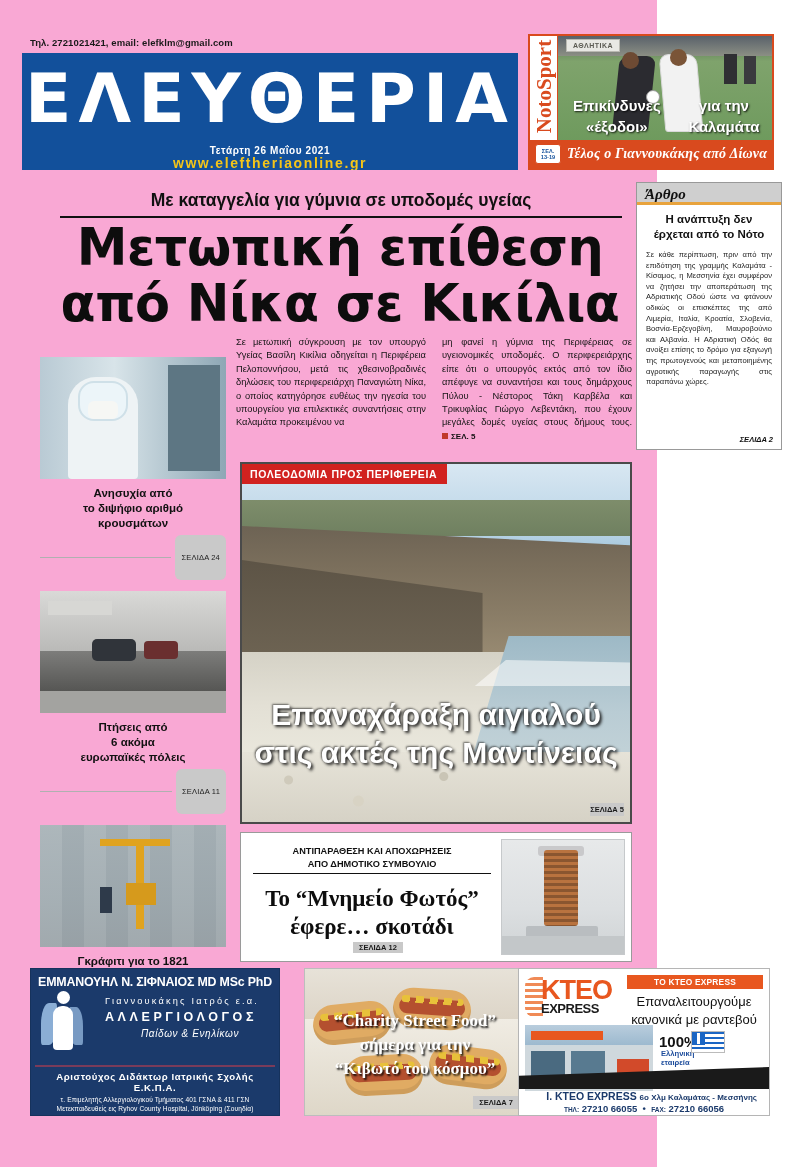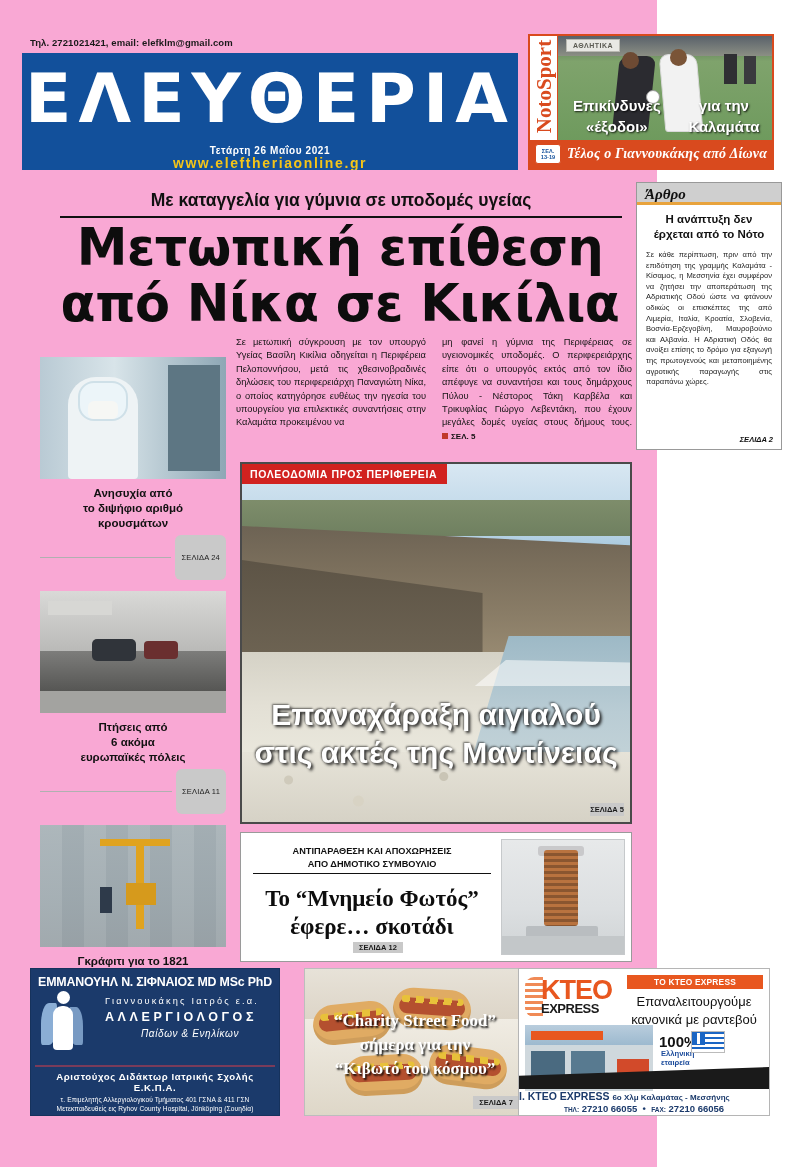--- a/index.html
+++ b/index.html
@@ -380,21 +380,21 @@
     background: linear-gradient(180deg,#b9cddd 0%,#8fb0c8 45%,#6d8ea6 100%); overflow:hidden;
   }
   .kteo-photo .bld { position:absolute; left:0; bottom:0; width:100%; height:46px; background:#cfd8dd; }
   .kteo-photo .bay { position:absolute; left:6px; bottom:4px; width:34px; height:36px; background:#4a6a80; }
   .kteo-photo .bay2 { position:absolute; left:46px; bottom:4px; width:34px; height:36px; background:#587a90; }
   .kteo-photo .sgn { position:absolute; left:6px; top:6px; width:72px; height:9px; background:#e8571f; }
   .kteo-photo .red { position:absolute; right:4px; bottom:4px; width:32px; height:28px; background:#d24a2a; }
   .kteo-swoosh { position:absolute; left:0; bottom:26px; width:100%; height:22px;
     background:#1a1a1a; clip-path: polygon(0 40%,100% 0,100% 100%,0 100%); }
   .kteo-foot1 {
-    position:absolute; left:0; right:12px; bottom:13px; text-align:left;
+    position:absolute; left:0; right:12px; bottom:13px; text-align:right;
     font-size:10.5px; font-weight:bold; color:#1b3a6b;
   }
   .kteo-foot1 .sub { font-size:8px; color:#1b3a6b; font-weight:bold; }
   .kteo-foot2 {
     position:absolute; left:0; right:0; bottom:1px; text-align:center;
     font-size:9.5px; font-weight:bold; color:#1b3a6b;
   }
   .kteo-foot2 .lbl { font-size:6.5px; }
 </style>
 </head>

